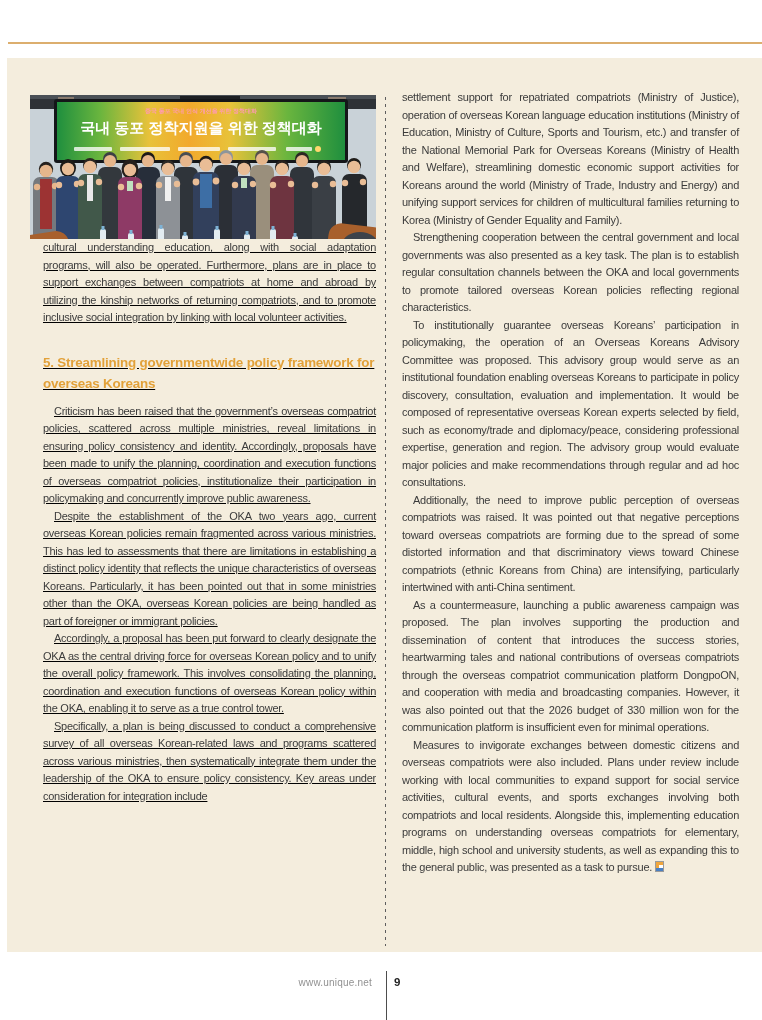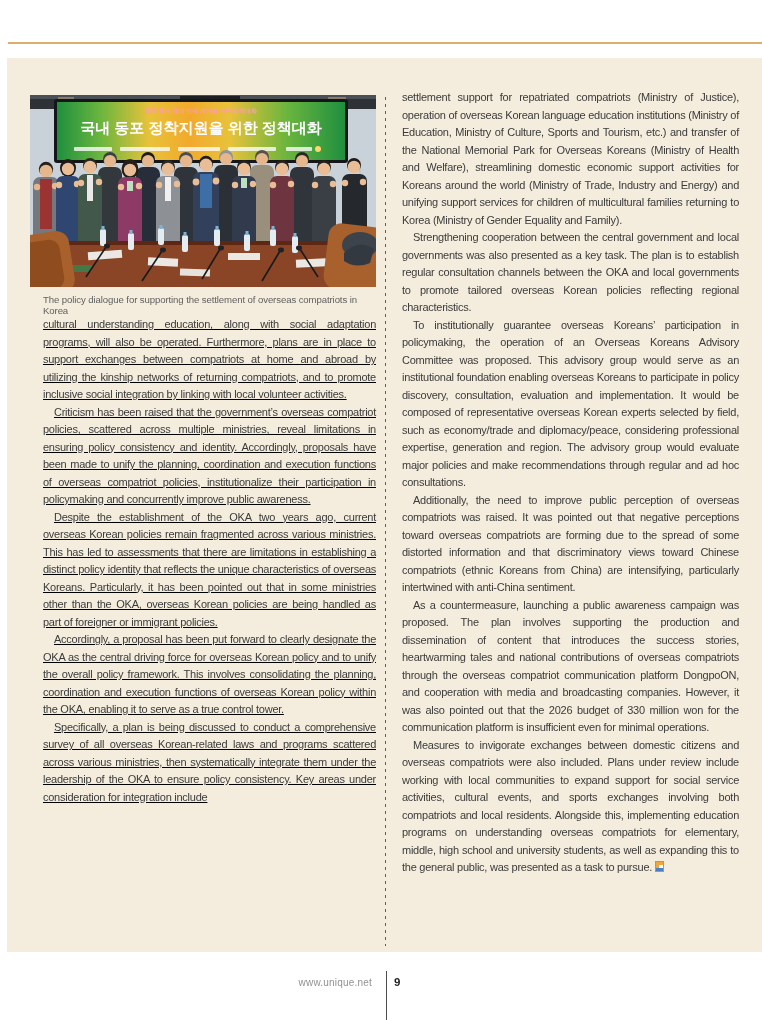--- a/index.html
+++ b/index.html
@@ -7,21 +7,21 @@
   .page {
     position:relative; width:762px; height:1020px; background:#ffffff;
     margin:0 auto; overflow:hidden;
   }
   .top-rule { position:absolute; left:8px; width:754px; top:42px; height:2px; background:#dcae6e; }
   .content-box {
     position:absolute; left:7px; top:58px; width:755px; height:894px;
     background:#f4eddd; overflow:hidden;
   }
   .col-left { position:absolute; left:23px; top:37px; width:346px; }
-  .photo-frame { width:346px; height:192px; overflow:hidden; background:#c9d2d8; }
+  .photo-frame { width:346px; height:144px; overflow:hidden; background:#c9d2d8; }
   .photo-frame svg { display:block; }
   .caption { margin:7px 0 0 13px; width:333px; font-size:9.6px; color:#5f5f5f; letter-spacing:-0.1px; }
   .body-text { margin-left:13px; width:333px;text-decoration:underline; }
   .col-right { position:absolute; left:395px; top:31px; width:337px; }
   p.body {
     font-size:11px; line-height:17.5px; color:#3b3b3b; text-align:justify;
     letter-spacing:-0.25px; margin:0;
   }
   p.indent { text-indent:11px; }
   .intro { margin-top:15px; }
@@ -275,24 +275,24 @@
           </g>
 
           <rect x="-12" y="138" width="54" height="62" rx="13" fill="#a8602c" transform="rotate(-9 15 168)"></rect>
           <rect x="-8" y="146" width="40" height="50" rx="11" fill="#8e4c1f" transform="rotate(-9 12 170)"></rect>
           <rect x="296" y="130" width="58" height="66" rx="13" fill="#a8602c" transform="rotate(7 324 162)"></rect>
           <ellipse cx="330" cy="150" rx="18" ry="13" fill="#3d434b"></ellipse>
           <path d="M314 158 q14 -14 30 -4 l-4 14 q-14 6 -26 -2 Z" fill="#333941"></path>
         </svg>
       </div>
 
-      <div class="caption">The policy dialogue for supporting the settlement of overseas compatriots in Korea</div>
 
       <div class="body-text">
         <p class="body intro">cultural understanding education, along with social adaptation programs, will also be operated. Furthermore, plans are in place to support exchanges between compatriots at home and abroad by utilizing the kinship networks of returning compatriots, and to promote inclusive social integration by linking with local volunteer activities.</p>
+        <h2 class="section">5. Streamlining governmentwide policy framework for overseas Koreans</h2>
         <p class="body indent">Criticism has been raised that the government’s overseas compatriot policies, scattered across multiple ministries, reveal limitations in ensuring policy consistency and identity. Accordingly, proposals have been made to unify the planning, coordination and execution functions of overseas compatriot policies, institutionalize their participation in policymaking and concurrently improve public awareness.</p>
         <p class="body indent">Despite the establishment of the OKA two years ago, current overseas Korean policies remain fragmented across various ministries. This has led to assessments that there are limitations in establishing a distinct policy identity that reflects the unique characteristics of overseas Koreans. Particularly, it has been pointed out that in some ministries other than the OKA, overseas Korean policies are being handled as part of foreigner or immigrant policies.</p>
         <p class="body indent">Accordingly, a proposal has been put forward to clearly designate the OKA as the central driving force for overseas Korean policy and to unify the overall policy framework. This involves consolidating the planning, coordination and execution functions of overseas Korean policy within the OKA, enabling it to serve as a true control tower.</p>
         <p class="body indent">Specifically, a plan is being discussed to conduct a comprehensive survey of all overseas Korean-related laws and programs scattered across various ministries, then systematically integrate them under the leadership of the OKA to ensure policy consistency. Key areas under consideration for integration include</p>
       </div>
     </div>
 
     <div class="divider"></div>
 
     <div class="col-right">

